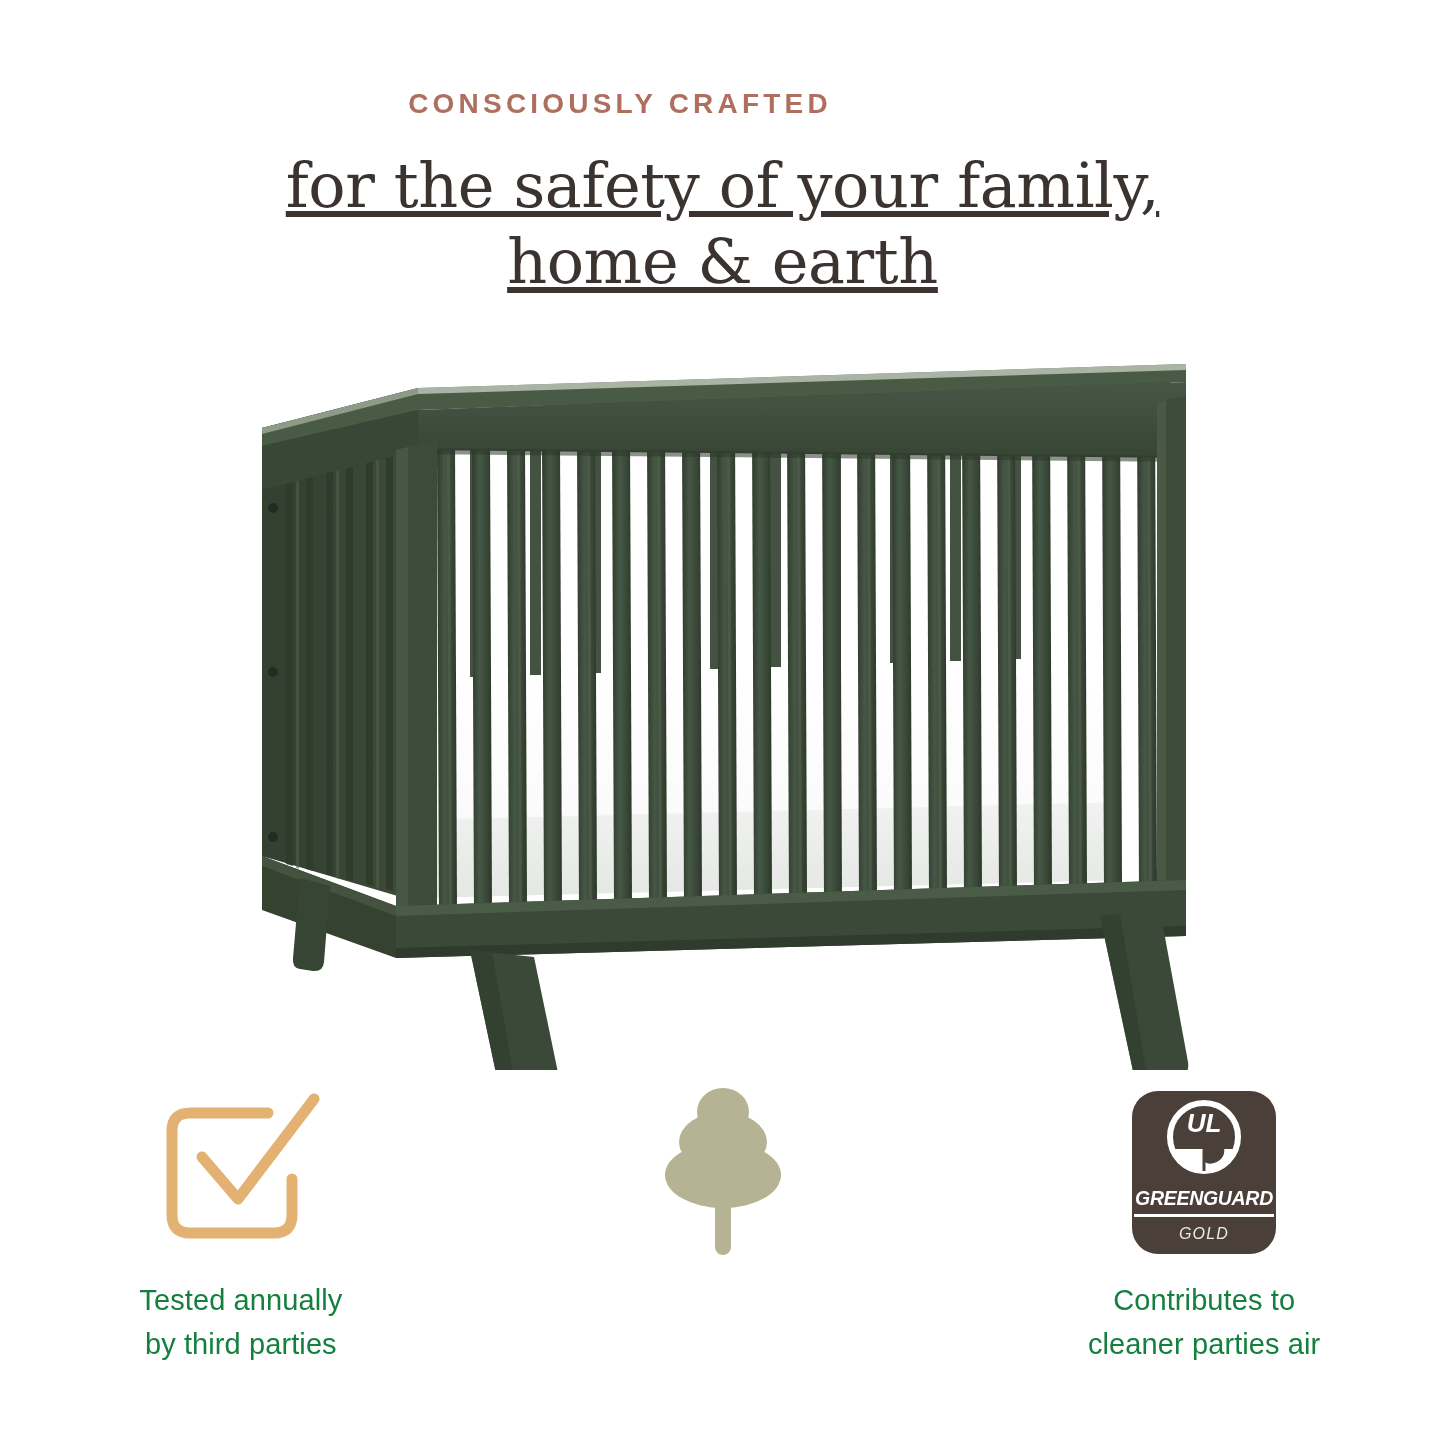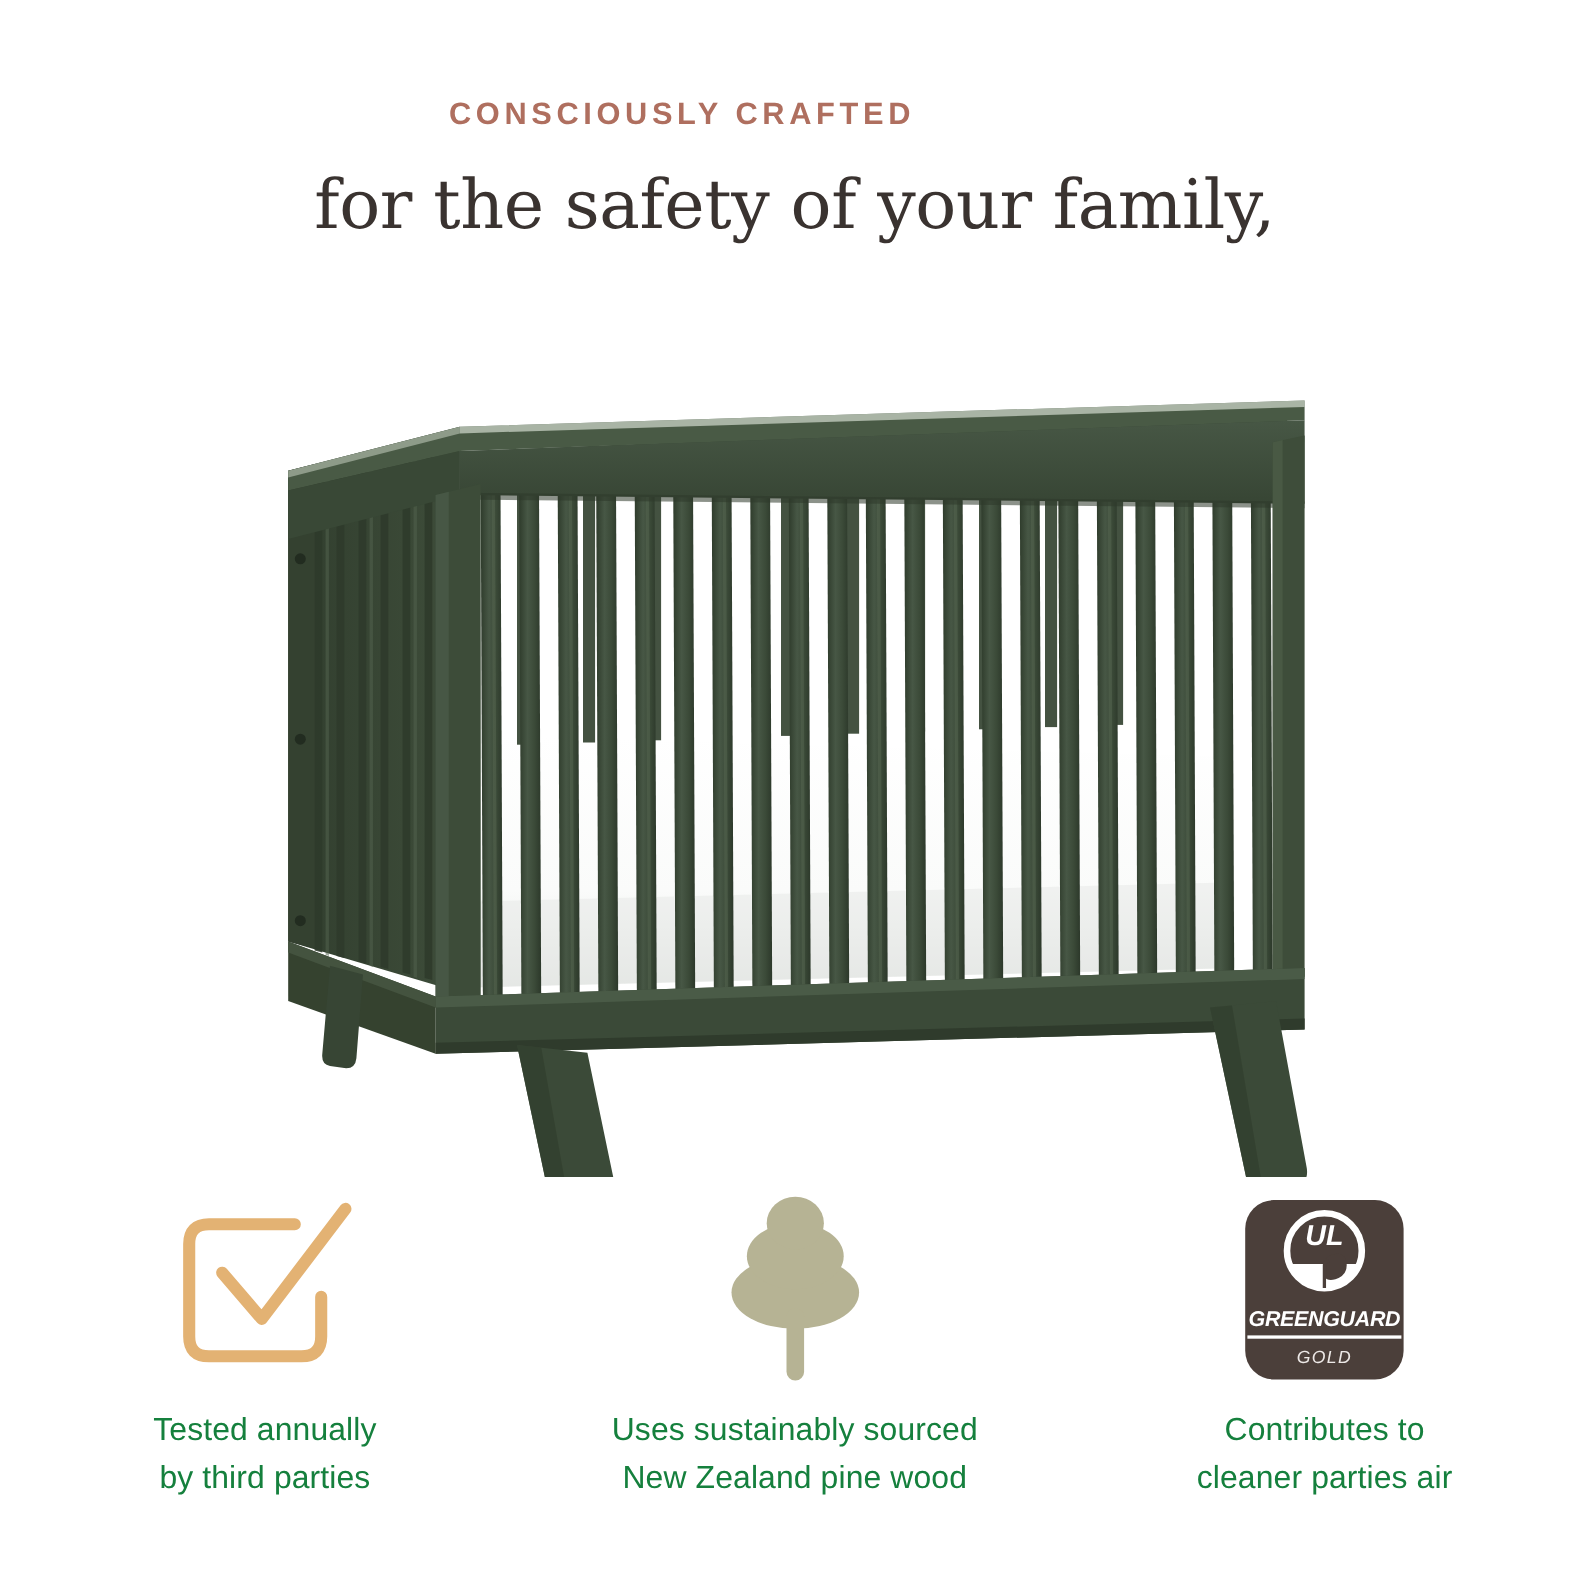--- a/index.html
+++ b/index.html
@@ -41,20 +41,21 @@
     top: 148px;
     left: 0;
     width: 1445px;
     text-align: center;
     font-family: "DejaVu Serif", "Liberation Serif", serif;
     font-size: 62px;
     font-weight: 400;
     line-height: 76px;
     letter-spacing: -0.4px;
     color: #3A3330;
+    text-decoration: underline;
   }
   .headline .l2 { display: block; }
 
   
   .product {
     position: absolute;
     left: 0;
     top: 350px;
     width: 1445px;
     height: 720px;
@@ -96,20 +97,21 @@
 </style>
 </head>
 <body>
 
 <div class="page">
 
   <div class="eyebrow">CONSCIOUSLY CRAFTED</div>
 
   <div class="headline">
     <span>for the safety of your family,</span>
+    <span class="l2">home &amp; earth</span>
   </div>
 
   <div class="product">
     <svg class="crib-svg" viewBox="0 0 1445 720" xmlns="http://www.w3.org/2000/svg">
       <defs>
         <linearGradient id="mattressGrad" x1="0" y1="0" x2="0" y2="1">
           <stop offset="0%" stop-color="#FFFFFF"></stop>
           <stop offset="62%" stop-color="#FAFBFA"></stop>
           <stop offset="100%" stop-color="#E2E5E2"></stop>
         </linearGradient>
@@ -293,24 +295,20 @@
             <ellipse cx="75" cy="90" rx="58" ry="33"></ellipse>
 
             <ellipse cx="75" cy="57" rx="44" ry="30"></ellipse>
 
             <ellipse cx="75" cy="27" rx="26" ry="24"></ellipse>
 
             <rect x="67" y="104" width="16" height="66" rx="8"></rect>
           </g>
         </svg>
       </div>
-      <div class="feature-caption">
-        <span>Uses sustainably sourced</span>
-        <span class="cl2">New Zealand pine wood</span>
-      </div>
     </div>
 
     <div class="feature">
       <div class="feature-icon">
         <svg width="172" height="175" viewBox="0 0 172 175" xmlns="http://www.w3.org/2000/svg">
 
           <rect x="14" y="6" width="144" height="163" rx="26" fill="#4B3F3A"></rect>
 
           <g>
 

